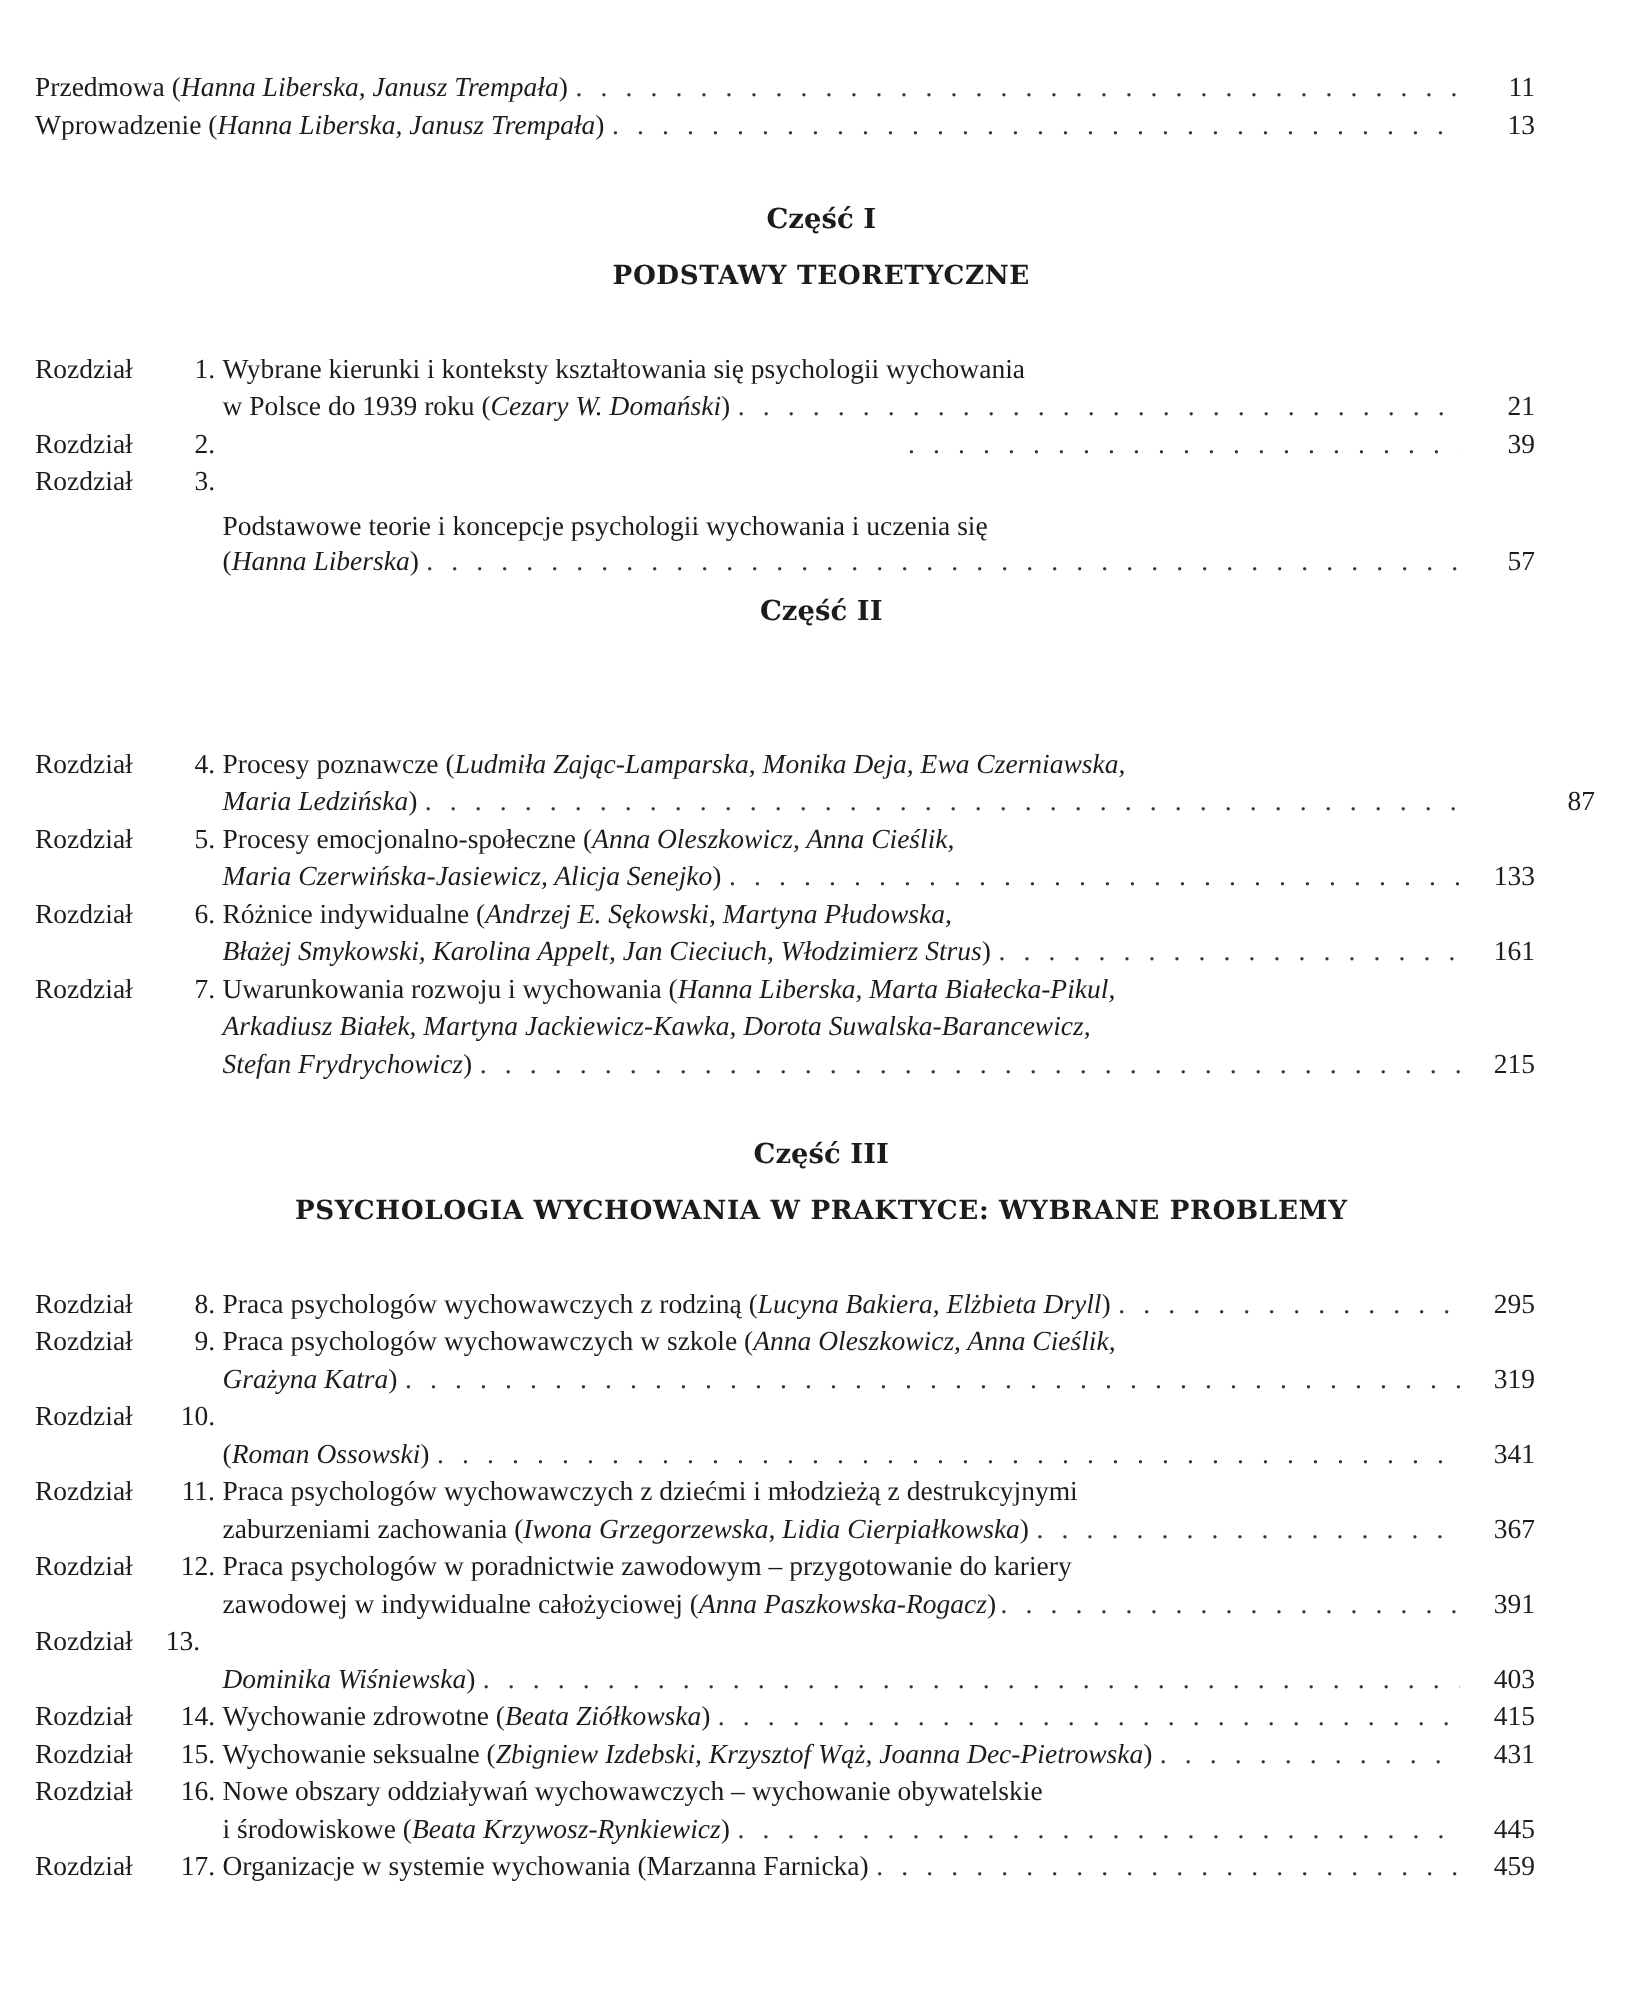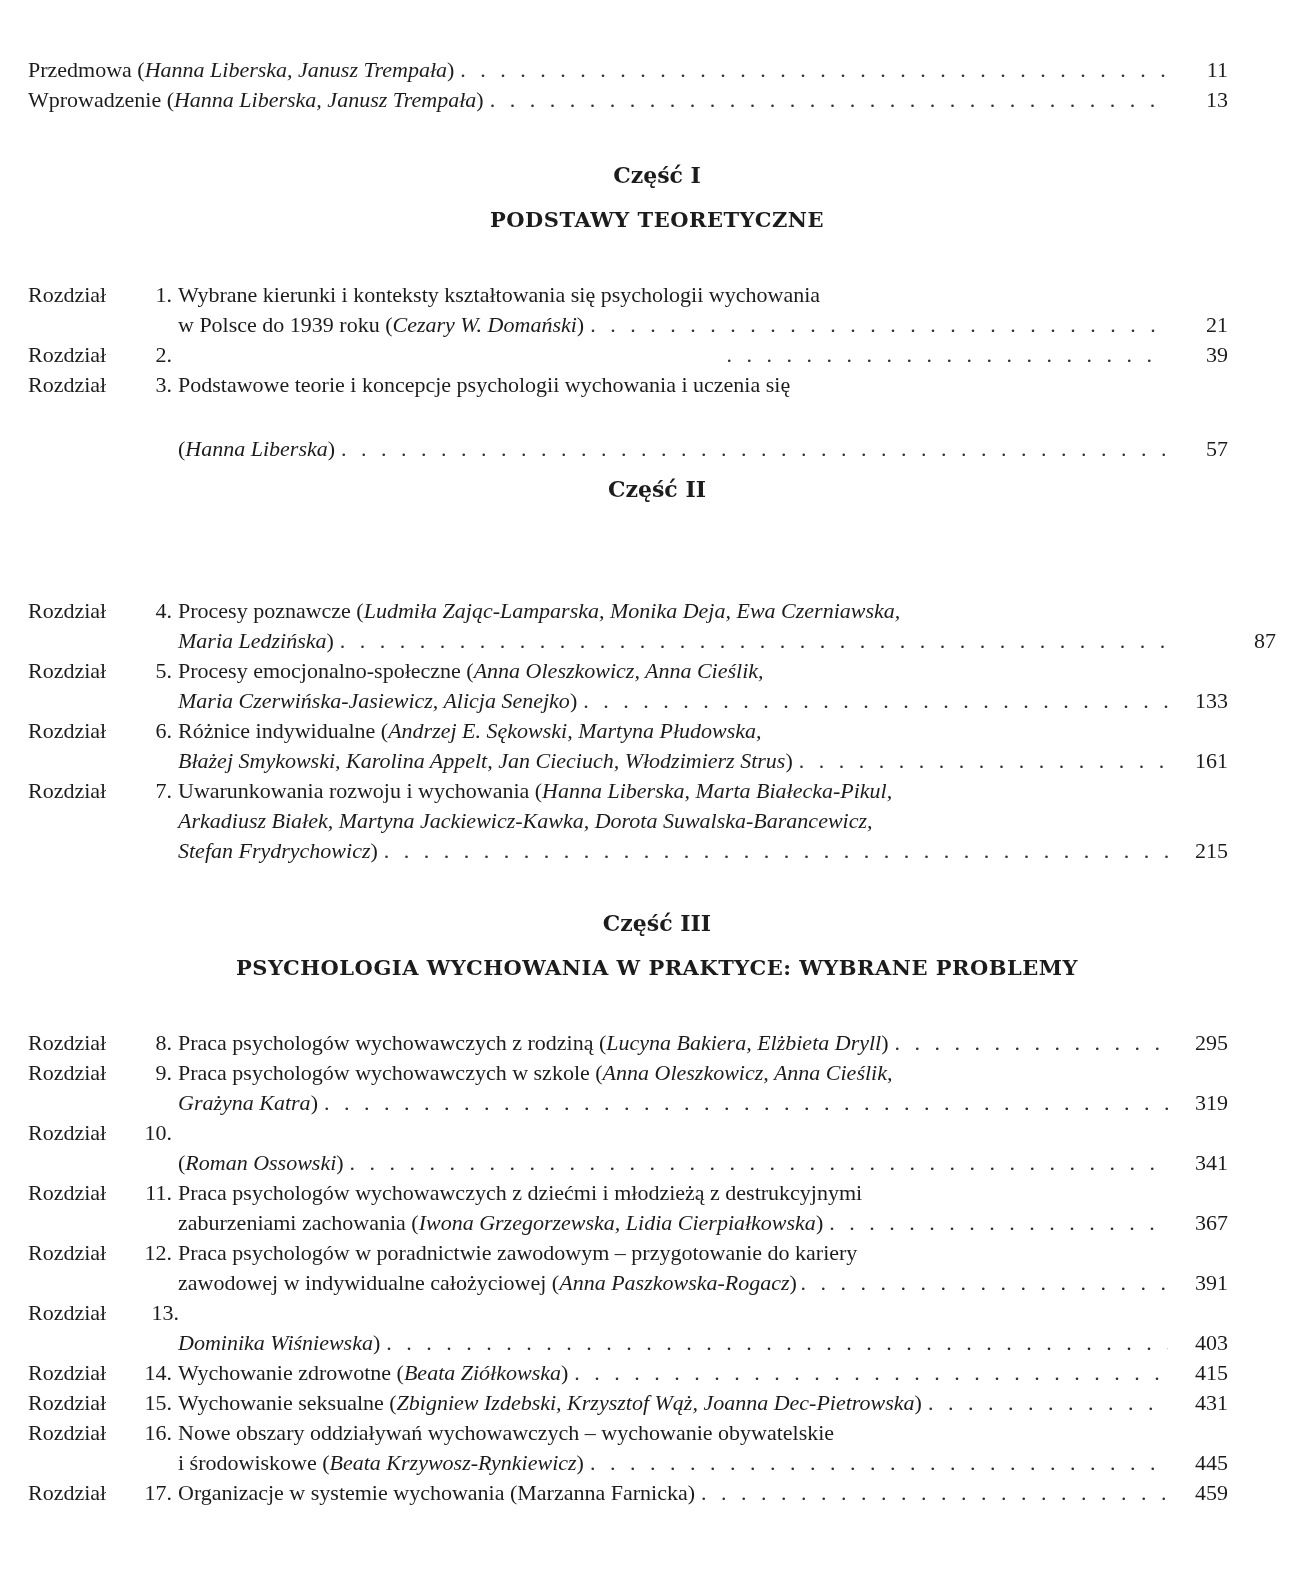--- a/index.html
+++ b/index.html
@@ -62,21 +62,21 @@
     </div>
     <div class="line" style="top: 340px;">
       <span class="label">Rozdział</span>
       <span class="num" style="left: 172px; transform: translateX(-100%);">2.</span>
       <span class="fill" style="left: 726.391px; width: 441.609px;"> . . . . . . . . . . . . . . . . . . . . . . . . . . . . . . . . . . . . . . . . . . . . . . . . . . . . . . . . . . . . . . . . . . . . . . . . . . . . . . . . . . . . . . . . . . . . . . . . . . . . . . . . . . .</span>
       <span class="page-num">39</span>
     </div>
     <div class="line" style="top: 370px;">
       <span class="label">Rozdział</span>
       <span class="num" style="left: 172px; transform: translateX(-100%);">3.</span>
-      <span class="text" style="left: 178px;"><span>Podstawowe teorie i koncepcje psychologii wychowania i uczenia się</span></span>
+      <span class="text" style="left: 178px; margin-top: 36px;"><span>Podstawowe teorie i koncepcje psychologii wychowania i uczenia się</span></span>
     </div>
     <div class="line" style="top: 400px; margin-top: 34px;">
       <span class="text" style="left: 178px;"><span>(</span><span class="it">Hanna Liberska</span><span>)</span></span>
       <span class="fill" style="left: 341.047px; width: 826.953px;"> . . . . . . . . . . . . . . . . . . . . . . . . . . . . . . . . . . . . . . . . . . . . . . . . . . . . . . . . . . . . . . . . . . . . . . . . . . . . . . . . . . . . . . . . . . . . . . . . . . . . . . . . . . .</span>
       <span class="page-num">57</span>
     </div>
     <div class="part-label" style="top: 474px;">Część II</div>
     <div class="line" style="top: 596px;">
       <span class="label">Rozdział</span>
       <span class="num" style="left: 172px; transform: translateX(-100%);">4.</span>
@@ -163,21 +163,21 @@
       <span class="num" style="left: 172px; transform: translateX(-100%);">12.</span>
       <span class="text" style="left: 178px;"><span>Praca psychologów w poradnictwie zawodowym – przygotowanie do kariery</span></span>
     </div>
     <div class="line" style="top: 1268px;">
       <span class="text" style="left: 178px;"><span>zawodowej w indywidualne całożyciowej (</span><span class="it">Anna Paszkowska-Rogacz</span><span>)</span></span>
       <span class="fill" style="left: 800.438px; width: 367.562px;"> . . . . . . . . . . . . . . . . . . . . . . . . . . . . . . . . . . . . . . . . . . . . . . . . . . . . . . . . . . . . . . . . . . . . . . . . . . . . . . . . . . . . . . . . . . . . . . . . . . . . . . . . . . .</span>
       <span class="page-num">391</span>
     </div>
     <div class="line" style="top: 1298px;">
       <span class="label">Rozdział</span>
-      <span class="num" style="left: 179px; transform: translateX(-100%);">13.</span>
+      <span class="num" style="left: 160px; transform: translateX(-100%);">13.</span>
     </div>
     <div class="line" style="top: 1328px;">
       <span class="text" style="left: 178px;"><span class="it">Dominika Wiśniewska</span><span>)</span></span>
       <span class="fill" style="left: 386.266px; width: 781.734px;"> . . . . . . . . . . . . . . . . . . . . . . . . . . . . . . . . . . . . . . . . . . . . . . . . . . . . . . . . . . . . . . . . . . . . . . . . . . . . . . . . . . . . . . . . . . . . . . . . . . . . . . . . . . .</span>
       <span class="page-num">403</span>
     </div>
     <div class="line" style="top: 1358px;">
       <span class="label">Rozdział</span>
       <span class="num" style="left: 172px; transform: translateX(-100%);">14.</span>
       <span class="text" style="left: 178px;"><span>Wychowanie zdrowotne (</span><span class="it">Beata Ziółkowska</span><span>)</span></span>

